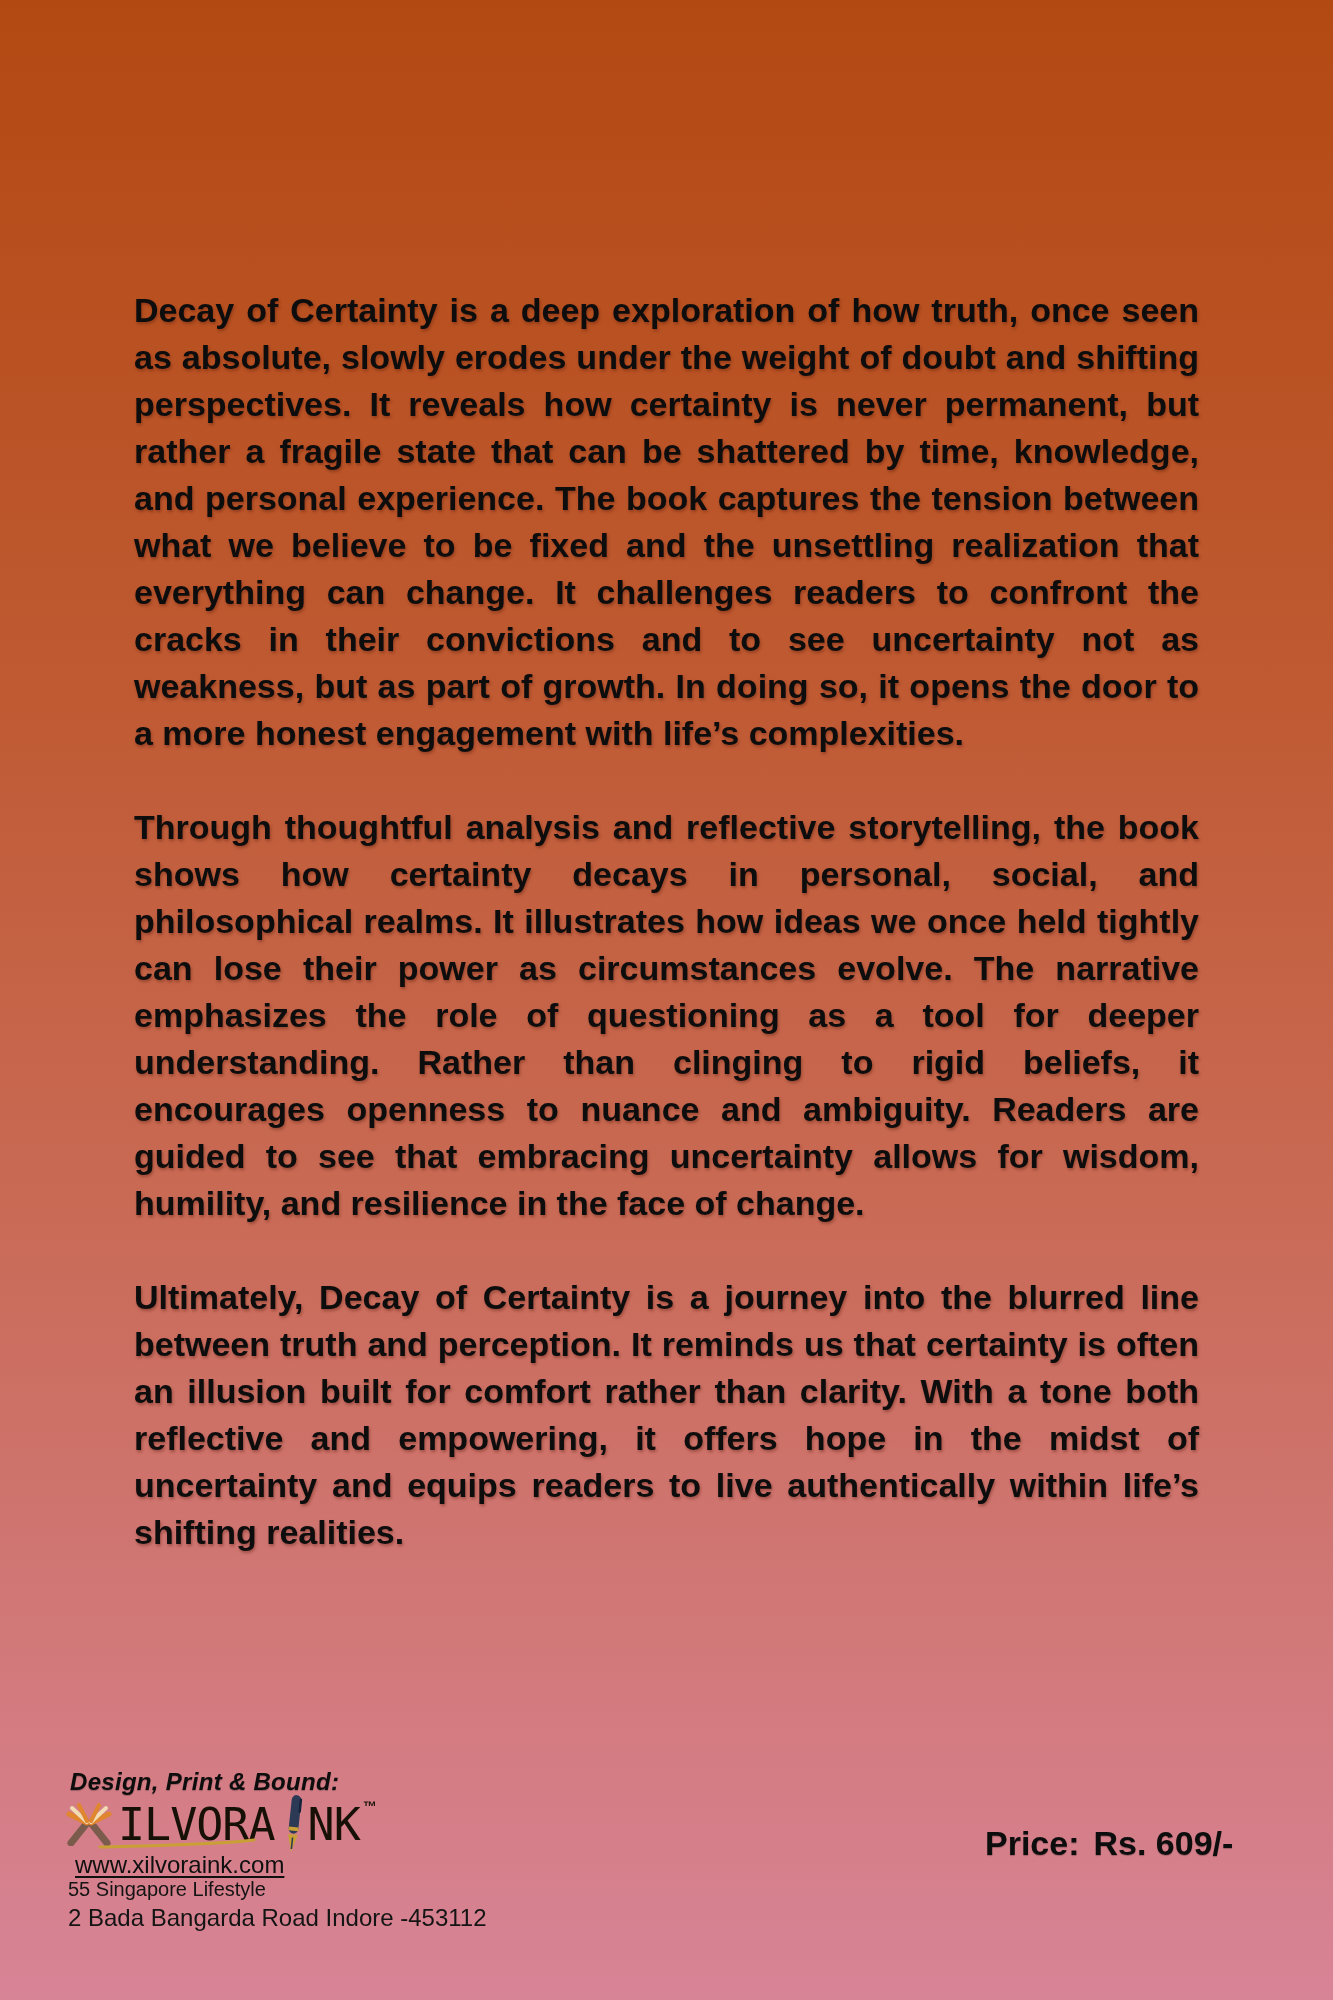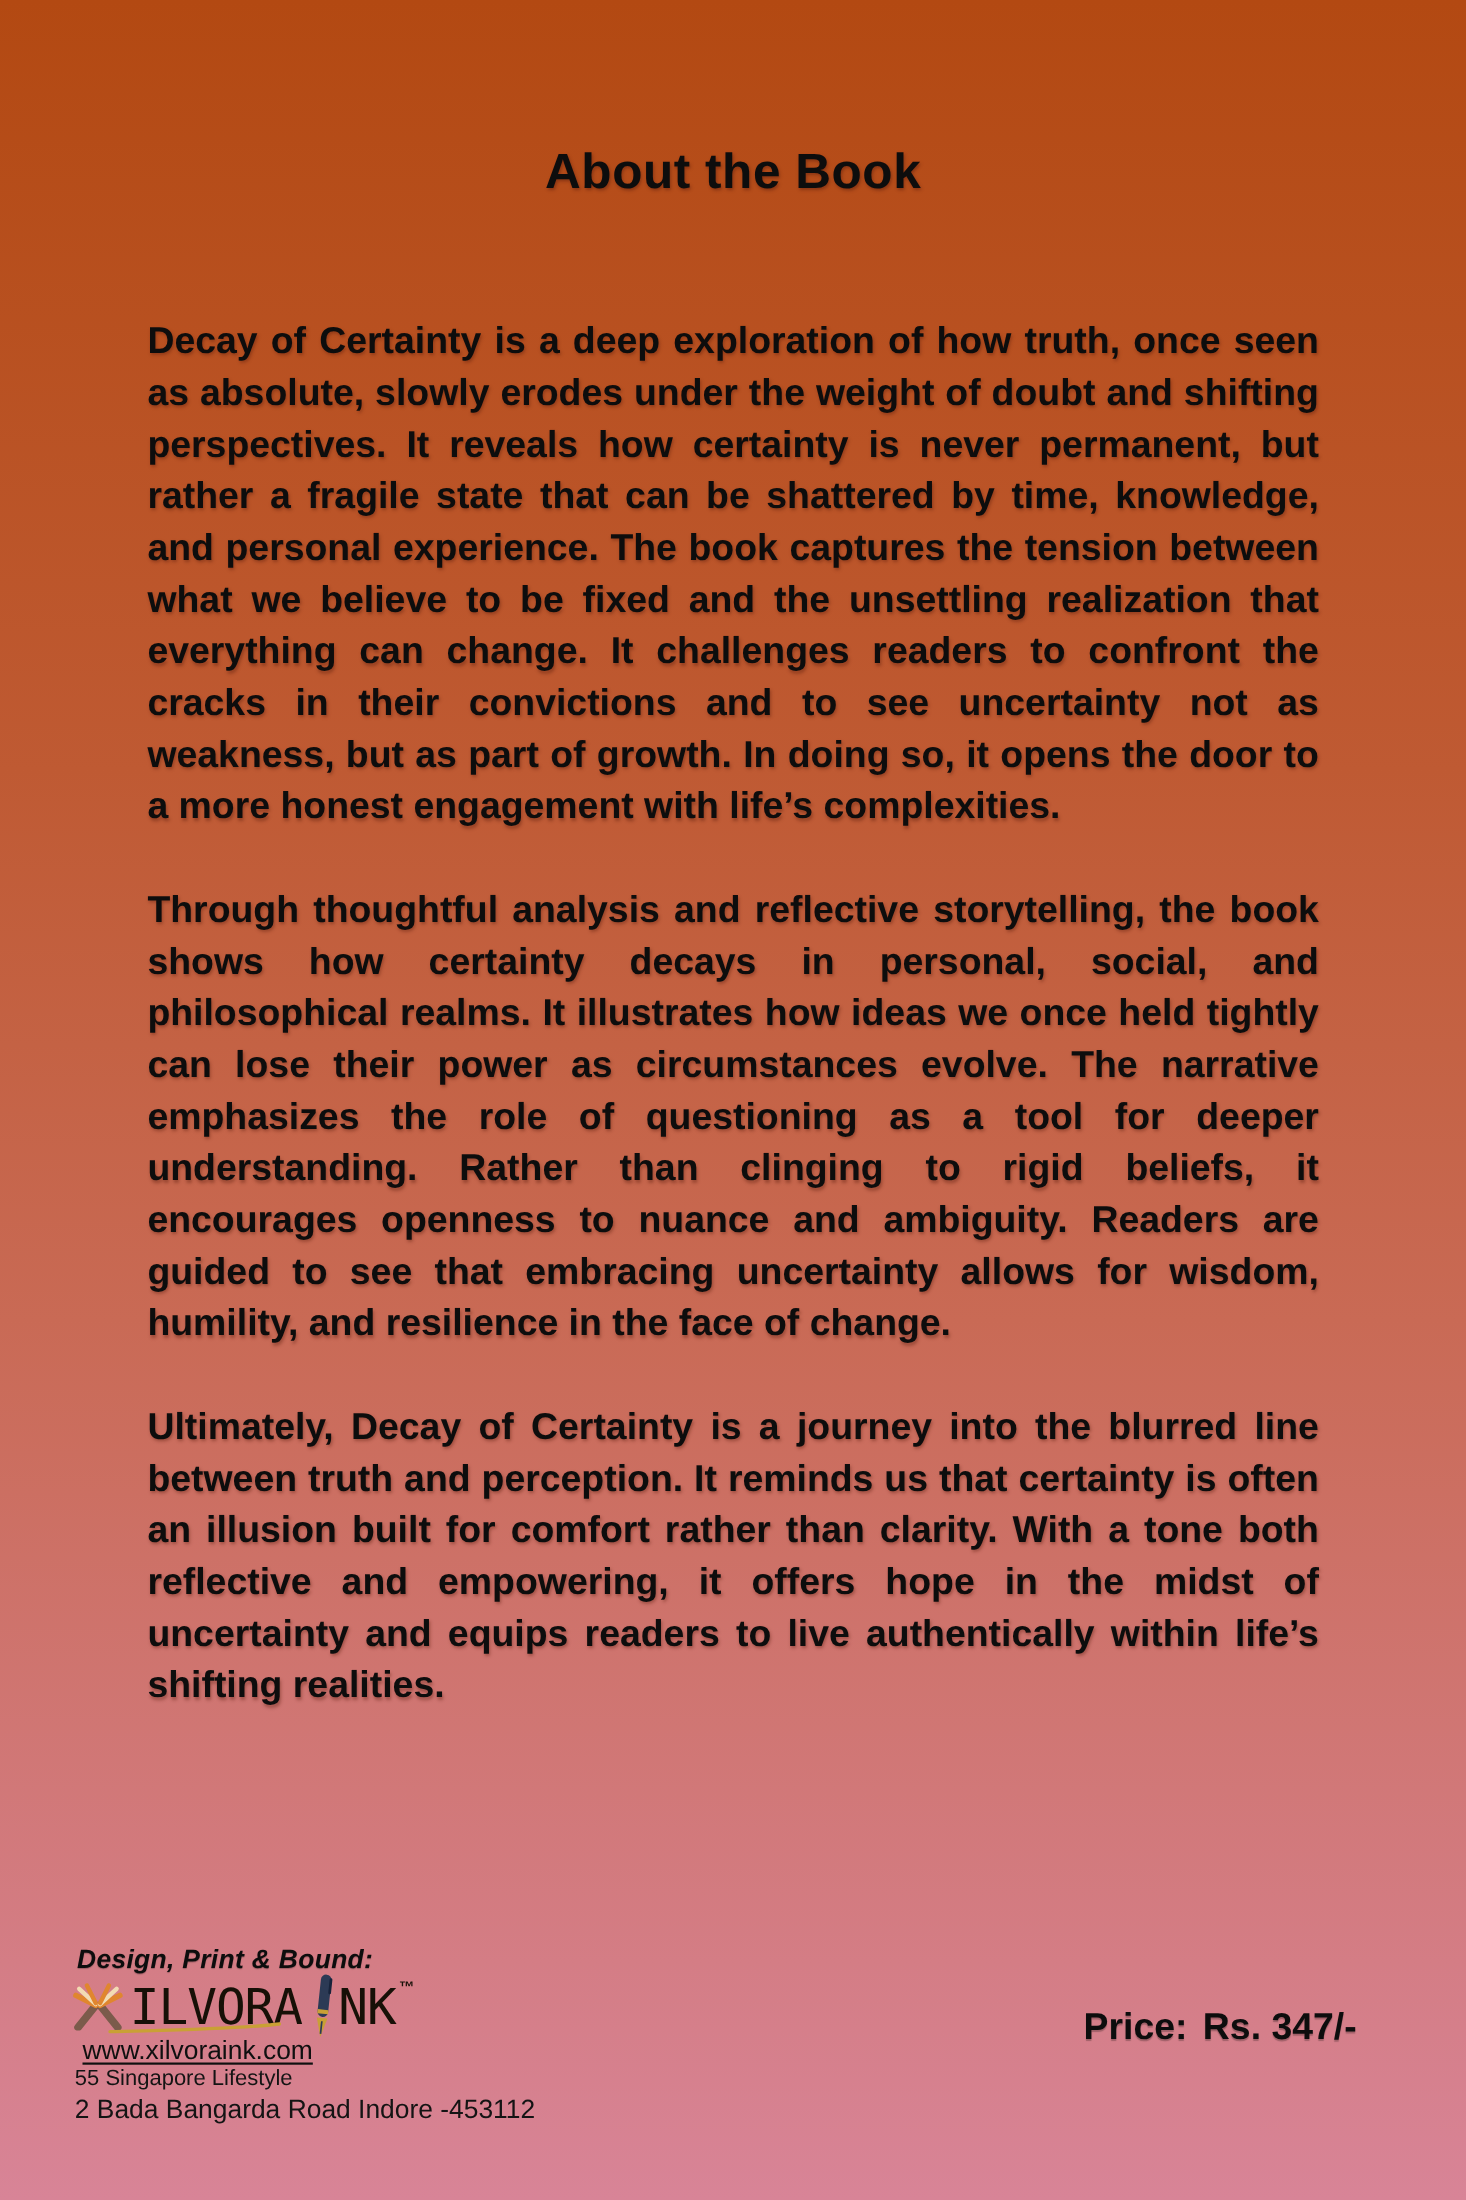--- a/index.html
+++ b/index.html
@@ -107,21 +107,20 @@
     font-weight: bold;
     text-shadow: 0 1px 1px rgba(0,0,0,0.25);
   }
   .price-row .price-value { margin-left: 14px; }
 </style>
 </head>
 <body>
 
 <div class="page">
 
-  <h1 class="page-title">About the Book</h1>
 
   <div class="about-body">
     <p>Decay of Certainty is a deep exploration of how truth, once seen as absolute, slowly erodes under the weight of doubt and shifting perspectives. It reveals how certainty is never permanent, but rather a fragile state that can be shattered by time, knowledge, and personal experience. The book captures the tension between what we believe to be fixed and the unsettling realization that everything can change. It challenges readers to confront the cracks in their convictions and to see uncertainty not as weakness, but as part of growth. In doing so, it opens the door to a more honest engagement with life’s complexities.</p>
     <p>Through thoughtful analysis and reflective storytelling, the book shows how certainty decays in personal, social, and philosophical realms. It illustrates how ideas we once held tightly can lose their power as circumstances evolve. The narrative emphasizes the role of questioning as a tool for deeper understanding. Rather than clinging to rigid beliefs, it encourages openness to nuance and ambiguity. Readers are guided to see that embracing uncertainty allows for wisdom, humility, and resilience in the face of change.</p>
     <p>Ultimately, Decay of Certainty is a journey into the blurred line between truth and perception. It reminds us that certainty is often an illusion built for comfort rather than clarity. With a tone both reflective and empowering, it offers hope in the midst of uncertainty and equips readers to live authentically within life’s shifting realities.</p>
   </div>
 
   <div class="design-label">Design, Print &amp; Bound:</div>
 
   <div class="logo-row">
@@ -150,16 +149,16 @@
   <svg class="gold-underline-svg" viewBox="0 0 158 12" preserveAspectRatio="none">
     <path d="M2 9 C 55 7.5, 115 7, 156 2" stroke="#c9a035" stroke-width="3" fill="none" stroke-linecap="round"></path>
   </svg>
 
   <a class="website-link" href="#">www.xilvoraink.com</a>
 
   <div class="address-line-1">55 Singapore Lifestyle</div>
   <div class="address-line-2">2 Bada Bangarda Road Indore -453112</div>
 
   <div class="price-row">
-    <span>Price:</span><span class="price-value">Rs. 347/-</span>
+    <span>Price:</span><span class="price-value">Rs. 609/-</span>
   </div>
 
 </div>
 
 </body></html>

